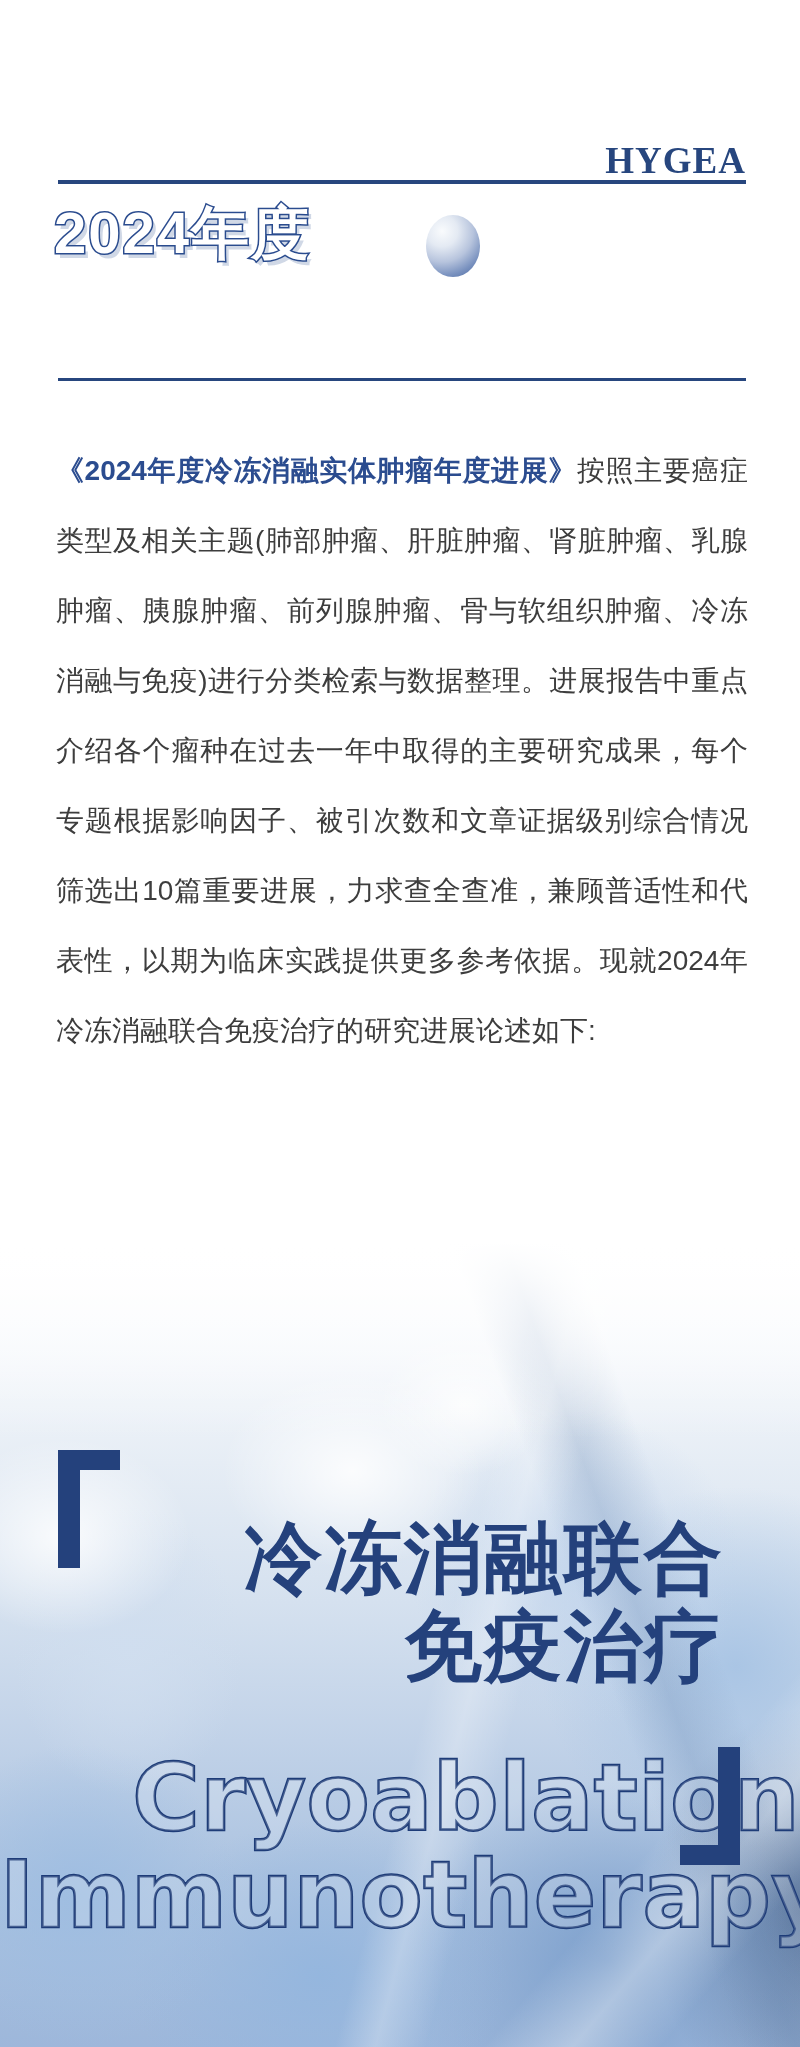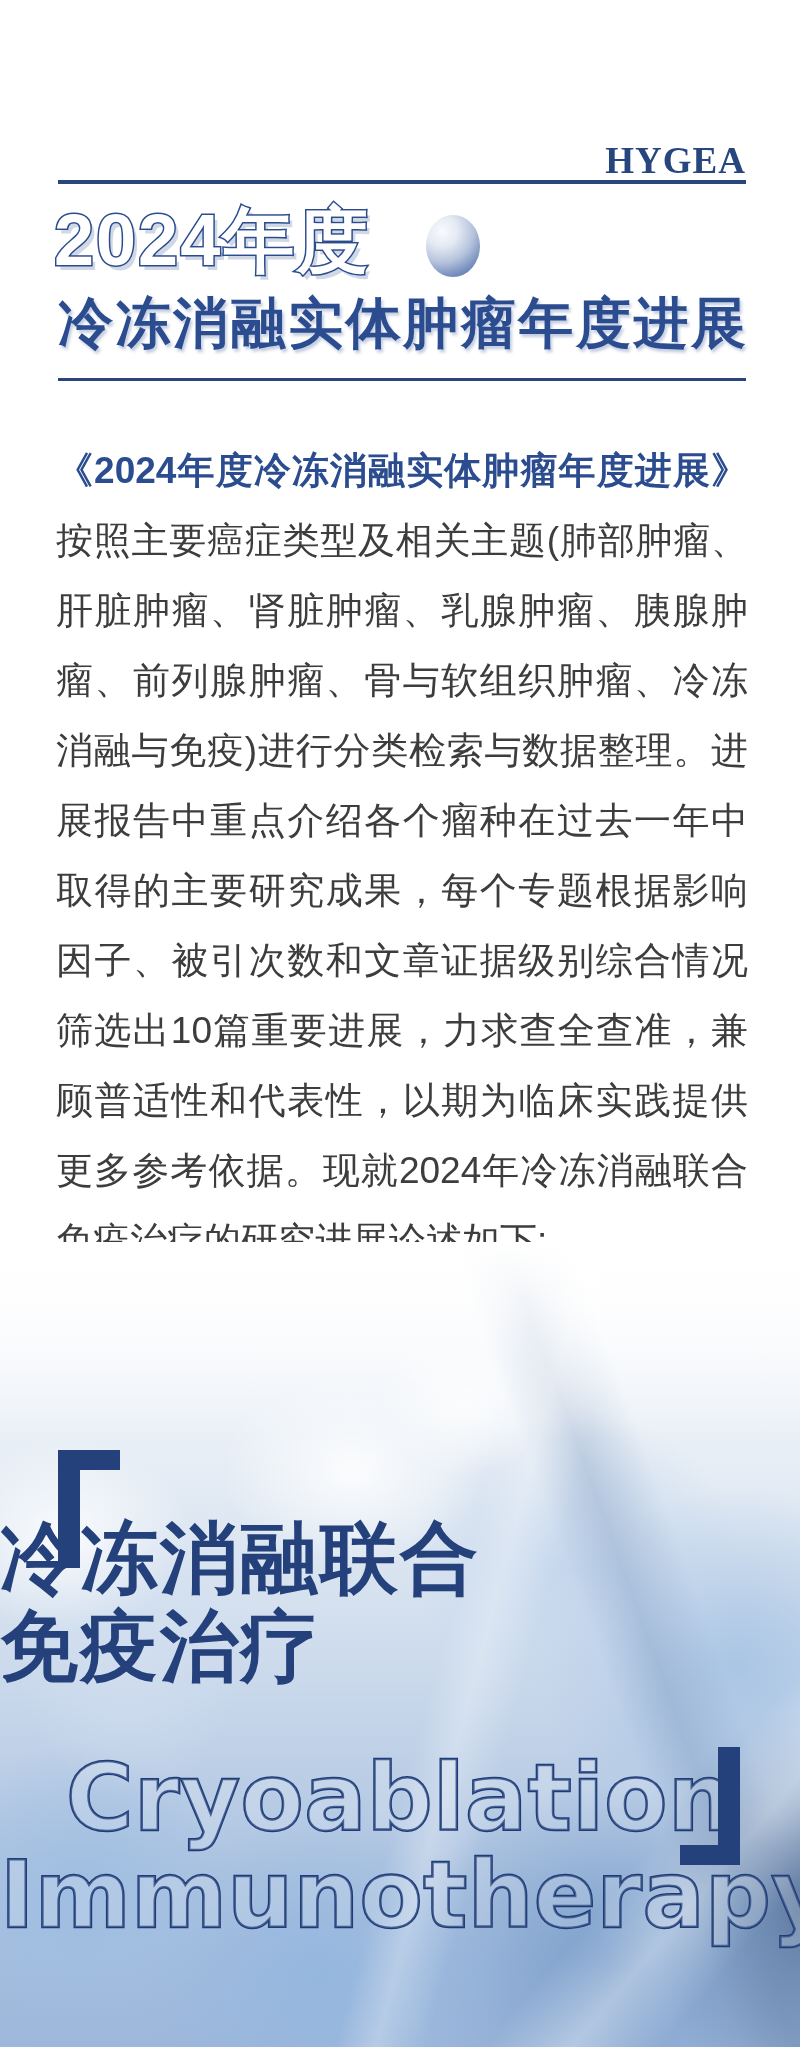--- a/index.html
+++ b/index.html
@@ -13,21 +13,21 @@
     position:absolute;top:130px;right:54px;
     font-family:"Liberation Serif","DejaVu Serif",serif;
     font-weight:bold;font-size:37px;line-height:1;
     color:#27467e;letter-spacing:1px;
   }
   .rule{position:absolute;left:58px;width:688px;background:#27467e;}
   .rule1{top:168px;height:4px;}
   .rule2{top:366px;height:3px;}
   .year-title{
     position:absolute;top:192px;left:54px;
-    font-weight:bold;font-size:72px;line-height:1;letter-spacing:2px;
+    font-weight:bold;font-size:58px;line-height:1;letter-spacing:2px;
     color:#ffffff;
     -webkit-text-stroke:3px #2b4c8f;
     paint-order:stroke fill;
     text-shadow:4px 5px 0 rgba(43,76,143,0.22);
     white-space:nowrap;
   }
   .sphere{
     position:absolute;top:203px;left:426px;width:54px;height:62px;
     border-radius:50%;
     background:radial-gradient(circle at 30% 26%,
@@ -37,21 +37,21 @@
     position:absolute;top:284px;left:58px;width:688px;
     font-weight:bold;font-size:55px;line-height:1;
     color:#2b4c8f;
     text-align:justify;text-align-last:justify;-moz-text-align-last:justify;
     text-shadow:2px 3px 3px rgba(43,76,143,0.28);
     white-space:nowrap;
   }
   
   .intro{
     position:absolute;top:424px;left:56px;width:692px;margin:0;
-    font-size:37px;line-height:70px;color:#3d3d3d;
+    font-size:28px;line-height:70px;color:#3d3d3d;
     text-align:justify;
   }
   .intro .hl{color:#2b4c8f;font-weight:bold;}
   
   .hero{position:absolute;top:1230px;left:0;width:800px;height:817px;overflow:hidden;}
   .hero::before{
     content:"";position:absolute;inset:0;
     background:
       radial-gradient(180px 140px at 8% 36%, rgba(255,255,255,0.85), rgba(255,255,255,0) 70%),
       radial-gradient(160px 200px at 16% 50%, rgba(208,222,239,0.95), rgba(208,222,239,0) 72%),
@@ -77,47 +77,46 @@
   .bracket.open{
     left:58px;top:208px;width:40px;height:98px;
     border-top:20px solid #24417c;border-left:22px solid #24417c;
   }
   .bracket.close{
     left:680px;top:505px;width:38px;height:98px;
     border-bottom:20px solid #24417c;border-right:22px solid #24417c;
   }
   .hero-cn{
     position:absolute;z-index:2;top:272px;left:0;width:724px;
-    text-align:left;font-weight:bold;font-size:78px;line-height:88px;
+    text-align:right;font-weight:bold;font-size:78px;line-height:88px;
     color:#24417c;letter-spacing:2px;
   }
   .hero-en{
     position:absolute;z-index:1;top:508px;left:0;width:800px;
-    text-align:center;font-family:"DejaVu Sans",sans-serif;
+    text-align:right;font-family:"DejaVu Sans",sans-serif;
     font-weight:bold;font-size:92px;line-height:97px;letter-spacing:0.5px;
     color:rgba(255,255,255,0.18);
     -webkit-text-stroke:2.5px #1e3c78;
     paint-order:stroke fill;
     white-space:nowrap;
   }
 </style>
 </head>
 <body>
 
 <div class="page">
 
   <div class="brand">HYGEA</div>
 
   <div class="rule rule1"></div>
 
   <div class="year-title">2024年度</div>
 
   <div class="sphere"></div>
 
-  <div class="subtitle">冷冻消融实体肿瘤年度进展</div>
 
   <div class="rule rule2"></div>
 
   <p class="intro"><span class="hl">《2024年度冷冻消融实体肿瘤年度进展》</span><span>按照主要癌症类型及相关主题(肺部肿瘤、肝脏肿瘤、肾脏肿瘤、乳腺肿瘤、胰腺肿瘤、前列腺肿瘤、骨与软组织肿瘤、冷冻消融与免疫)进行分类检索与数据整理。进展报告中重点介绍各个瘤种在过去一年中取得的主要研究成果，每个专题根据影响因子、被引次数和文章证据级别综合情况筛选出10篇重要进展，力求查全查准，兼顾普适性和代表性，以期为临床实践提供更多参考依据。现就2024年冷冻消融联合免疫治疗的研究进展论述如下:</span></p>
 
   <section class="hero">
     <div class="bracket open"></div>
 
     <div class="hero-cn">
       <div>冷冻消融联合</div>

